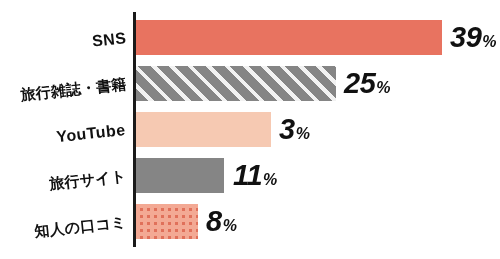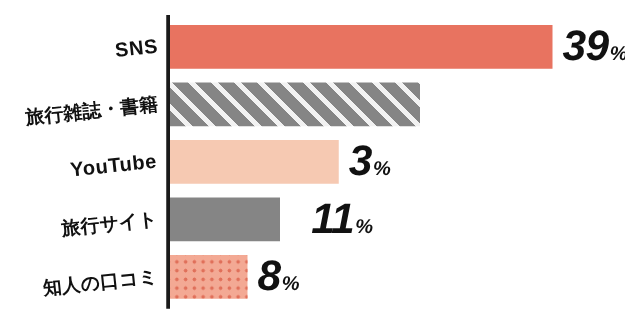--- a/index.html
+++ b/index.html
@@ -87,21 +87,21 @@
 
   .value {
     position: absolute;
     top: 0;
     height: 35px;
     line-height: 35px;
     white-space: nowrap;
     color: #111111;
   }
   .value .num {
-    font-size: 34px;
+    font-size: 29px;
     font-weight: 700;
     font-style: italic;
     letter-spacing: -0.5px;
   }
   .value .pct {
     font-size: 16px;
     font-weight: 700;
     font-style: italic;
     margin-left: 1px;
   }
@@ -117,34 +117,37 @@
     <div class="cat-label latin">SNS</div>
     <div class="bar fill-coral" style="width:306px;"></div>
     <div class="value" style="left:450px;">
       <span class="num">39</span><span class="pct">%</span>
     </div>
   </div>
 
   <div class="row" style="top:66px;">
     <div class="cat-label">旅行雑誌・書籍</div>
     <div class="bar fill-hatch" style="width:200px;"></div>
+    <div class="value" style="left:344px;">
+      <span class="num">25</span><span class="pct">%</span>
+    </div>
   </div>
 
   <div class="row" style="top:112px;">
     <div class="cat-label latin">YouTube</div>
     <div class="bar fill-peach" style="width:135px;"></div>
     <div class="value" style="left:279px;">
       <span class="num">3</span><span class="pct">%</span>
     </div>
   </div>
 
   <div class="row" style="top:158px;">
     <div class="cat-label">旅行サイト</div>
     <div class="bar fill-gray" style="width:88px;"></div>
-    <div class="value" style="left:249px;">
+    <div class="value" style="left:233px;">
       <span class="num">11</span><span class="pct">%</span>
     </div>
   </div>
 
   <div class="row" style="top:204px;">
     <div class="cat-label">知人の口コミ</div>
     <div class="bar fill-dots" style="width:62px;"></div>
     <div class="value" style="left:206px;">
       <span class="num">8</span><span class="pct">%</span>
     </div>

